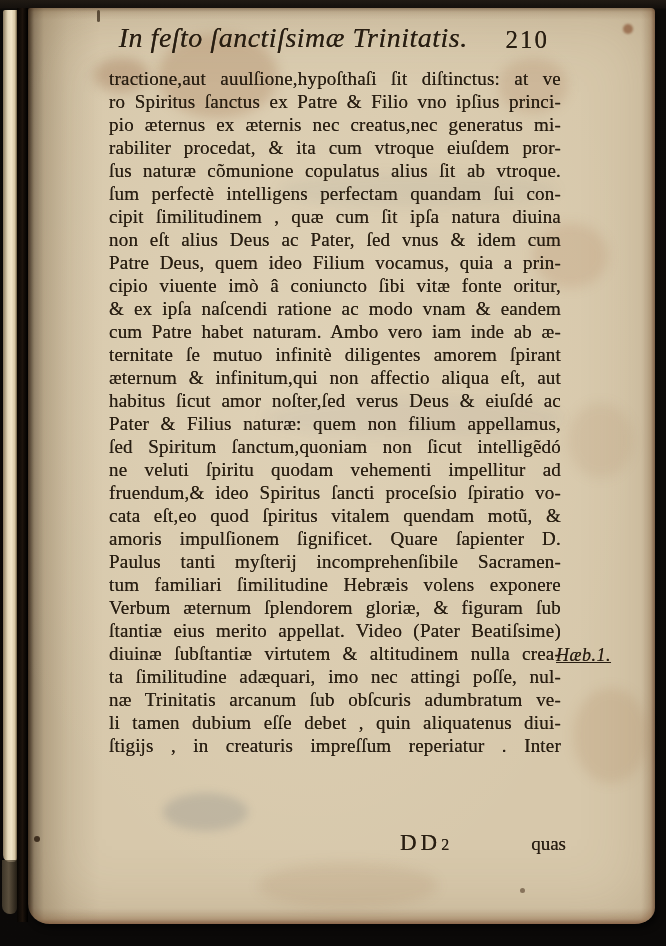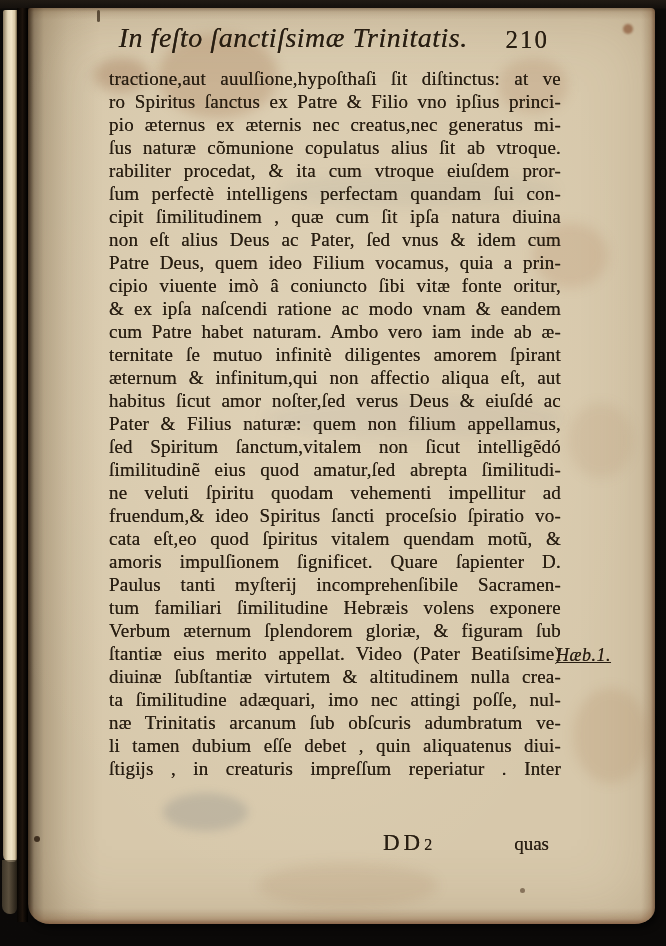--- a/index.html
+++ b/index.html
@@ -29,21 +29,21 @@
   
   .header-row{position:absolute;left:69px;top:14px;width:452px;display:flex;align-items:flex-end;}
   .title{flex:1;text-align:center;white-space:nowrap;font:italic 28px "Liberation Serif","DejaVu Serif",serif;
     color:var(--ink,#281e12);letter-spacing:.5px;text-shadow:0 0 .6px rgba(40,28,16,.85);}
   .pagenum{white-space:nowrap;font:25px "Liberation Serif","DejaVu Serif",serif;color:var(--ink,#281e12);
     margin-left:16px;letter-spacing:2px;text-shadow:0 0 .6px rgba(40,28,16,.85);}
   .body{position:absolute;left:69px;top:60px;width:452px;margin-left:12px;}
   .line{height:23px;line-height:23px;font:19px "Liberation Serif","DejaVu Serif",serif;
     color:var(--ink,#281e12);text-align:justify;text-align-last:justify;text-justify:inter-word;
     letter-spacing:.2px;text-shadow:0 0 .6px rgba(40,28,16,.85);white-space:normal;overflow:visible;}
-  .sigrow{position:absolute;left:69px;top:822px;width:452px;height:26px;}
+  .sigrow{position:absolute;left:86px;top:822px;width:452px;height:26px;}
   .sig{position:absolute;left:286px;top:0;font:23px "Liberation Serif","DejaVu Serif",serif;
     color:var(--ink,#281e12);letter-spacing:4px;text-shadow:0 0 .6px rgba(40,28,16,.85);}
   .signum{font-size:16px;letter-spacing:0;}
   .catch{position:absolute;right:0;top:3px;font:19px "Liberation Serif","DejaVu Serif",serif;
     color:var(--ink,#281e12);text-shadow:0 0 .6px rgba(40,28,16,.85);}
   .marginal{position:absolute;left:528px;top:637px;white-space:nowrap;
     font:italic 18px "Liberation Serif","DejaVu Serif",serif;color:var(--ink,#281e12);
     letter-spacing:.5px;text-shadow:0 0 .5px rgba(40,28,16,.8);text-decoration:underline;}
   
   .stain{position:absolute;border-radius:50%;filter:blur(6px);pointer-events:none;}
@@ -89,35 +89,34 @@
     <div class="header-row">
       <span class="title">In feſto ſanctiſsimæ Trinitatis.</span>
       <span class="pagenum">210</span>
     </div>
 
     <div class="body">
 
     <div class="line">tractione,aut auulſione,hypoſthaſi ſit diſtinctus: at ve</div>
         <div class="line">ro Spiritus ſanctus ex Patre &amp; Filio vno ipſius princi-</div>
         <div class="line">pio æternus ex æternis nec creatus,nec generatus mi-</div>
+        <div class="line">rabiliter procedat, &amp; ita cum vtroque eiuſdem pror-</div>
         <div class="line">ſus naturæ cõmunione copulatus alius ſit ab vtroque.</div>
-        <div class="line">rabiliter procedat, &amp; ita cum vtroque eiuſdem pror-</div>
         <div class="line">ſum perfectè intelligens perfectam quandam ſui con-</div>
         <div class="line">cipit ſimilitudinem , quæ cum ſit ipſa natura diuina</div>
         <div class="line">non eſt alius Deus ac Pater, ſed vnus &amp; idem cum</div>
         <div class="line">Patre Deus, quem ideo Filium vocamus, quia a prin-</div>
         <div class="line">cipio viuente imò â coniuncto ſibi vitæ fonte oritur,</div>
         <div class="line">&amp; ex ipſa naſcendi ratione ac modo vnam &amp; eandem</div>
         <div class="line">cum Patre habet naturam. Ambo vero iam inde ab æ-</div>
         <div class="line">ternitate ſe mutuo infinitè diligentes amorem ſpirant</div>
         <div class="line">æternum &amp; infinitum,qui non affectio aliqua eſt, aut</div>
         <div class="line">habitus ſicut amor noſter,ſed verus Deus &amp; eiuſdé ac</div>
         <div class="line">Pater &amp; Filius naturæ: quem non filium appellamus,</div>
-        <div class="line">ſed Spiritum ſanctum,vitalem non ſicut intelligẽdó</div>
-        <div class="line">ſimilitudinẽ eius quod amatur,ſed abrepta ſimilitudi-</div>
+        <div class="line">ſed Spiritum ſanctum,quoniam non ſicut intelligẽdó</div>
         <div class="line">ne veluti ſpiritu quodam vehementi impellitur ad</div>
         <div class="line">fruendum,&amp; ideo Spiritus ſancti proceſsio ſpiratio vo-</div>
         <div class="line">cata eſt,eo quod ſpiritus vitalem quendam motũ, &amp;</div>
         <div class="line">amoris impulſionem ſignificet. Quare ſapienter D.</div>
         <div class="line">Paulus tanti myſterij incomprehenſibile Sacramen-</div>
         <div class="line">tum familiari ſimilitudine Hebræis volens exponere</div>
         <div class="line">Verbum æternum ſplendorem gloriæ, &amp; figuram ſub</div>
         <div class="line">ſtantiæ eius merito appellat. Video (Pater Beatiſsime)</div>
         <div class="line">diuinæ ſubſtantiæ virtutem &amp; altitudinem nulla crea-</div>
         <div class="line">ta ſimilitudine adæquari, imo nec attingi poſſe, nul-</div>

